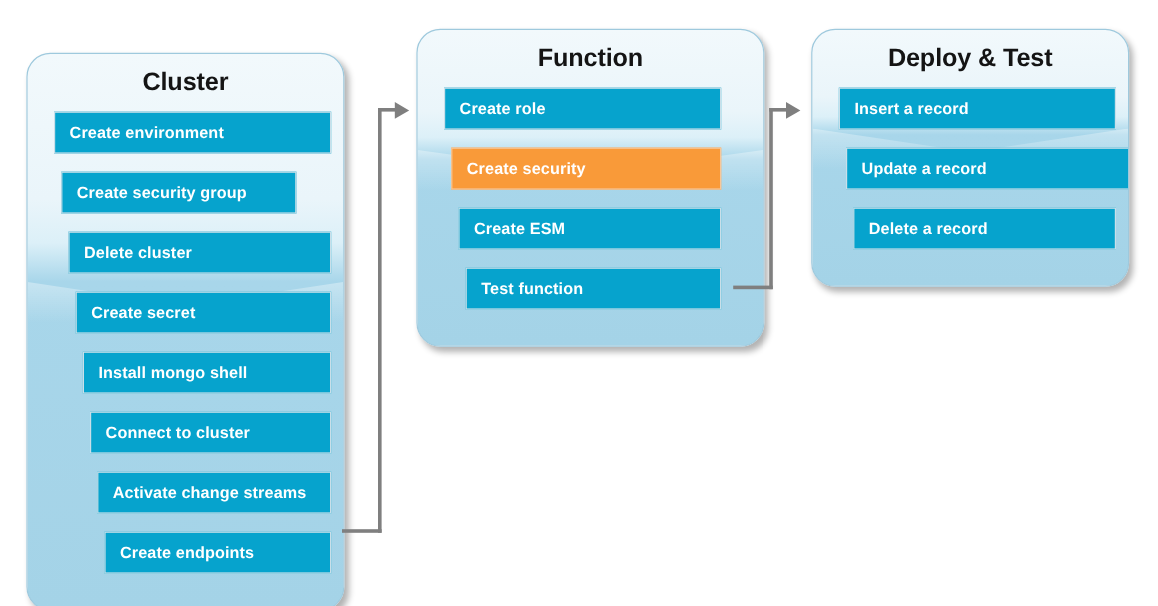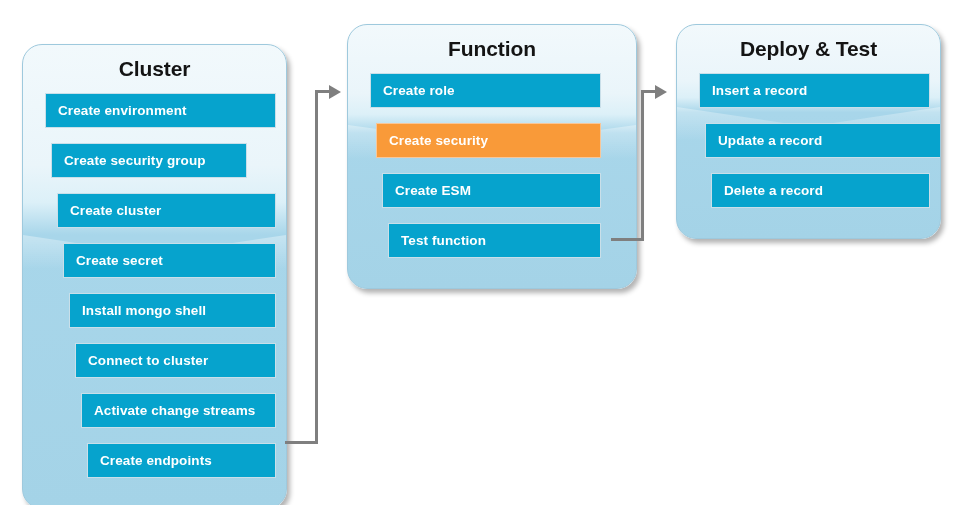--- a/index.html
+++ b/index.html
@@ -102,21 +102,21 @@
 <div id="diagram">
 
   <div class="panel" style="left:22px; top:24px; width:265px; height:465px;margin-top:20px;">
     <div class="gloss" style="top:190px;"></div>
     <div class="panel-title">Cluster</div>
 
     <div class="step" style="left:22px; top:48px; width:231px;">Create environment</div>
 
     <div class="step" style="left:28px; top:98px; width:196px;">Create security group</div>
 
-    <div class="step" style="left:34px; top:148px; width:219px;">Create cluster</div>
+    <div class="step" style="left:34px; top:148px; width:219px;">Delete cluster</div>
 
     <div class="step" style="left:40px; top:198px; width:213px;">Create secret</div>
 
     <div class="step" style="left:46px; top:248px; width:207px;">Install mongo shell</div>
 
     <div class="step" style="left:52px; top:298px; width:201px;">Connect to cluster</div>
 
     <div class="step" style="left:58px; top:348px; width:195px;">Activate change streams</div>
 
     <div class="step" style="left:64px; top:398px; width:189px;">Create endpoints</div>

